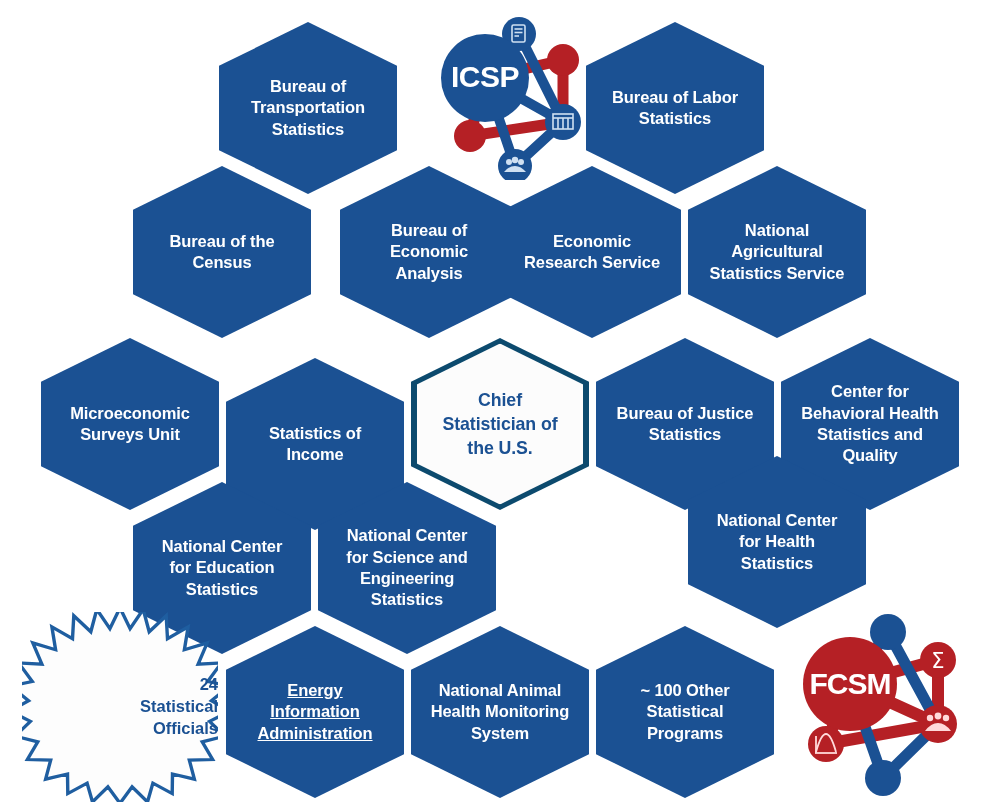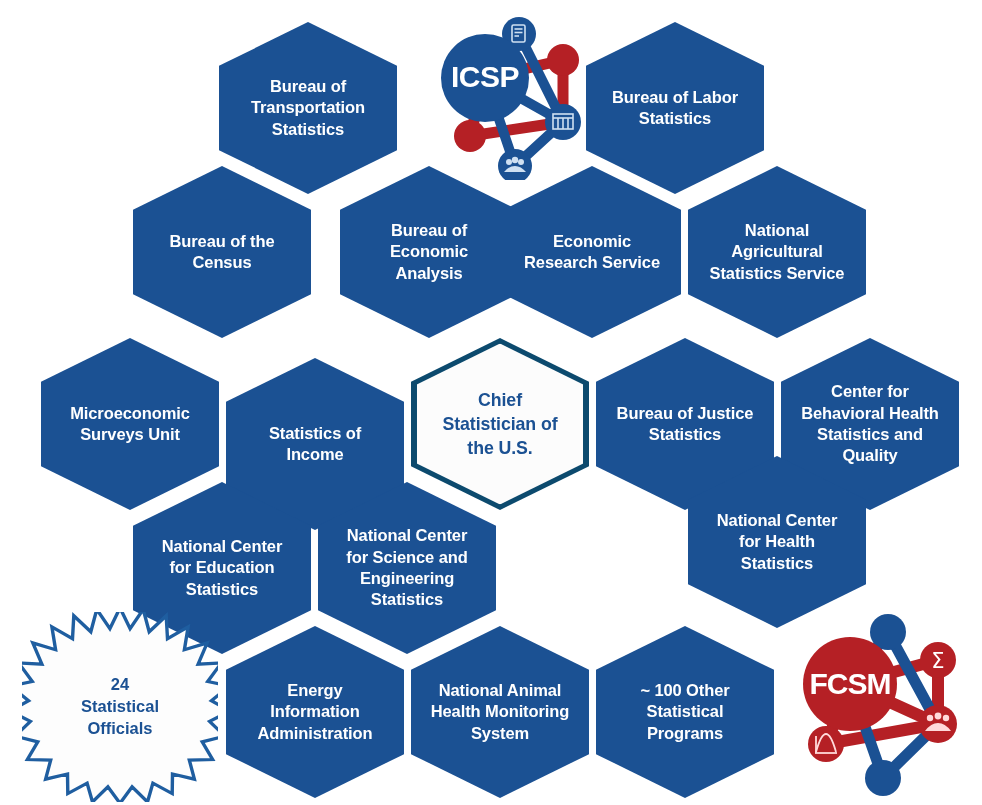--- a/index.html
+++ b/index.html
@@ -80,21 +80,21 @@
     height: 190px;
   }
   #badge .badge-text {
     position: absolute;
     left: 0;
     top: 0;
     width: 196px;
     height: 190px;
     display: flex;
     flex-direction: column;
-    align-items: center;
+    align-items: flex-end;
     justify-content: center;
     color: #1b5193;
     font-weight: bold;
     font-size: 16.5px;
     line-height: 1.33;
     text-align: center;
     pointer-events: none;
   }
 
   
@@ -225,21 +225,21 @@
     <svg viewBox="0 0 196 190" width="196" height="190" aria-hidden="true">
       <polygon points="98,4 108.1,25.7 121.2,5.6 127.2,28.9 144.2,12.2 145.5,36.2 166.1,23.9 162.4,47.6 185.2,40.5 176.1,62.7 199.4,61.3 185.7,80.7 207.2,85.4 189.4,100.8 208.4,111.3 187.6,122.2 202.8,137.6 180.2,143.6 190.6,162 167.3,162.5 172.4,182.5 150.5,177.1 150.2,197.5 130.9,186.6 125.5,206.2 110.1,190.4 98,207.6 85.9,190.4 70.5,206.2 65.1,186.6 45.8,197.5 45.5,177.1 23.6,182.5 28.7,162.5 5.4,162 15.8,143.6 -6.8,137.6 8.4,122.2 -12.4,111.3 6.6,100.8 -11.2,85.4 10.3,80.7 -3.4,61.3 19.9,62.7 10.8,40.5 33.6,47.6 29.9,23.9 50.5,36.2 51.8,12.2 68.8,28.9 74.8,5.6 87.9,25.7" transform="translate(0,-8) scale(1,0.96)" fill="#fdfdfd" stroke="#1f5ea0" stroke-width="3.4" stroke-linejoin="miter"></polygon>
     </svg>
     <div class="badge-text">
       <span>24</span>
       <span>Statistical</span>
       <span>Officials</span>
     </div>
   </div>
 
-  <div class="hex" style="left:226px; top:626px;">
+  <div class="hex" style="left:226px; top:626px;text-decoration:underline;">
     <span class="label">Energy Information Administration</span>
   </div>
   <div class="hex" style="left:411px; top:626px;">
     <span class="label">National Animal Health Monitoring System</span>
   </div>
   <div class="hex" style="left:596px; top:626px;">
     <span class="label">~ 100 Other Statistical Programs</span>
   </div>
 
   <div id="fcsm-logo">

